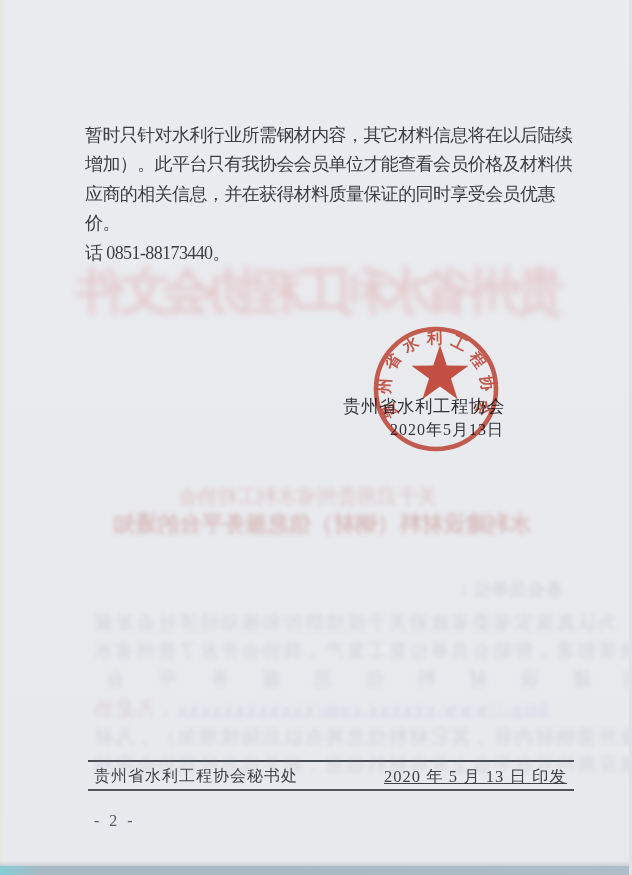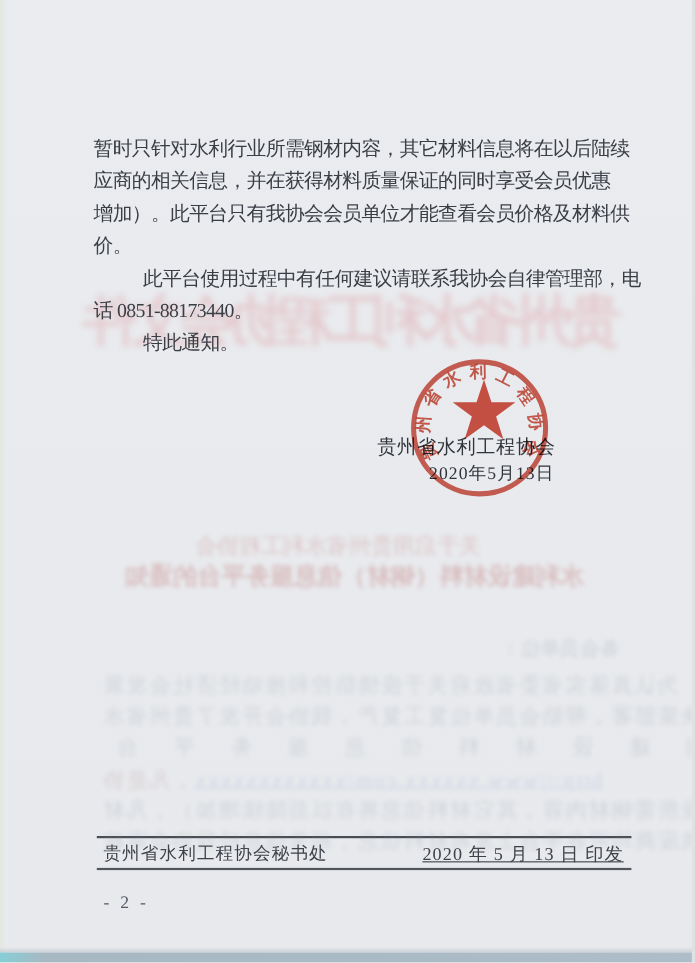--- a/index.html
+++ b/index.html
@@ -58,26 +58,24 @@
   <div class="bleed bl-salut">各会员单位：</div>
   <div class="bleed bl-gray" style="left:92px;top:610px;">为认真落实省委省政府关于疫情防控和推动经济社会发展</div>
   <div class="bleed bl-gray" style="left:92px;top:638px;">的决策部署，帮助会员单位复工复产，我协会开发了贵州省水</div>
   <div class="bleed bl-gray bl-spread" style="left:92px;top:666px;">利 工 程 协 会 水 利 建 设 材 料 信 息 服 务 平 台</div>
   <div class="bleed bl-gray" style="left:92px;top:696px;"><span class="bl-link">http://www.xxxxxx.com/xxxxxxxxxxxx</span><span class="bl-tail">，凡是协</span></div>
   <div class="bleed bl-gray" style="left:92px;top:724px;">行业所需钢材内容，其它材料信息将在以后陆续增加），凡材</div>
   <div class="bleed bl-gray" style="left:92px;top:752px;">料供应商均可在平台上发布材料信息，相关信息经我协会审核</div>
 
   <div class="bodytext" style="z-index:2;">
     <div>暂时只针对水利行业所需钢材内容，其它材料信息将在以后陆续</div>
+    <div>增加）。此平台只有我协会会员单位才能查看会员价格及材料供</div>
     <div>应商的相关信息，并在获得材料质量保证的同时享受会员优惠</div>
-    <div>增加）。此平台只有我协会会员单位才能查看会员价格及材料供</div>
     <div>价。</div>
-    <div class="indent">此平台使用过程中有任何建议请联系我协会自律管理部，电</div>
     <div>话 0851-88173440。</div>
-    <div class="indent">特此通知。</div>
   </div>
 
   <div class="sig-org">贵州省水利工程协会</div>
   <div class="sig-date">2020年5月13日</div>
 
   <svg class="stamp" viewBox="-71 -71 142 142">
     <circle cx="0" cy="0" r="60" fill="none" stroke="#cb3a28" stroke-width="4.6" opacity="0.88"></circle>
     <polygon opacity="0.92" fill="#cf3322" points="4,-44 10.8,-23.4 32.5,-23.3 15,-10.4 21.6,10.3 4,-2.4 -13.6,10.3 -7,-10.4 -24.5,-23.3 -2.8,-23.4"></polygon>
     <defs>
       <path id="sealArc" d="M -38 26 A 46 46 0 1 1 38 26" fill="none"></path>

